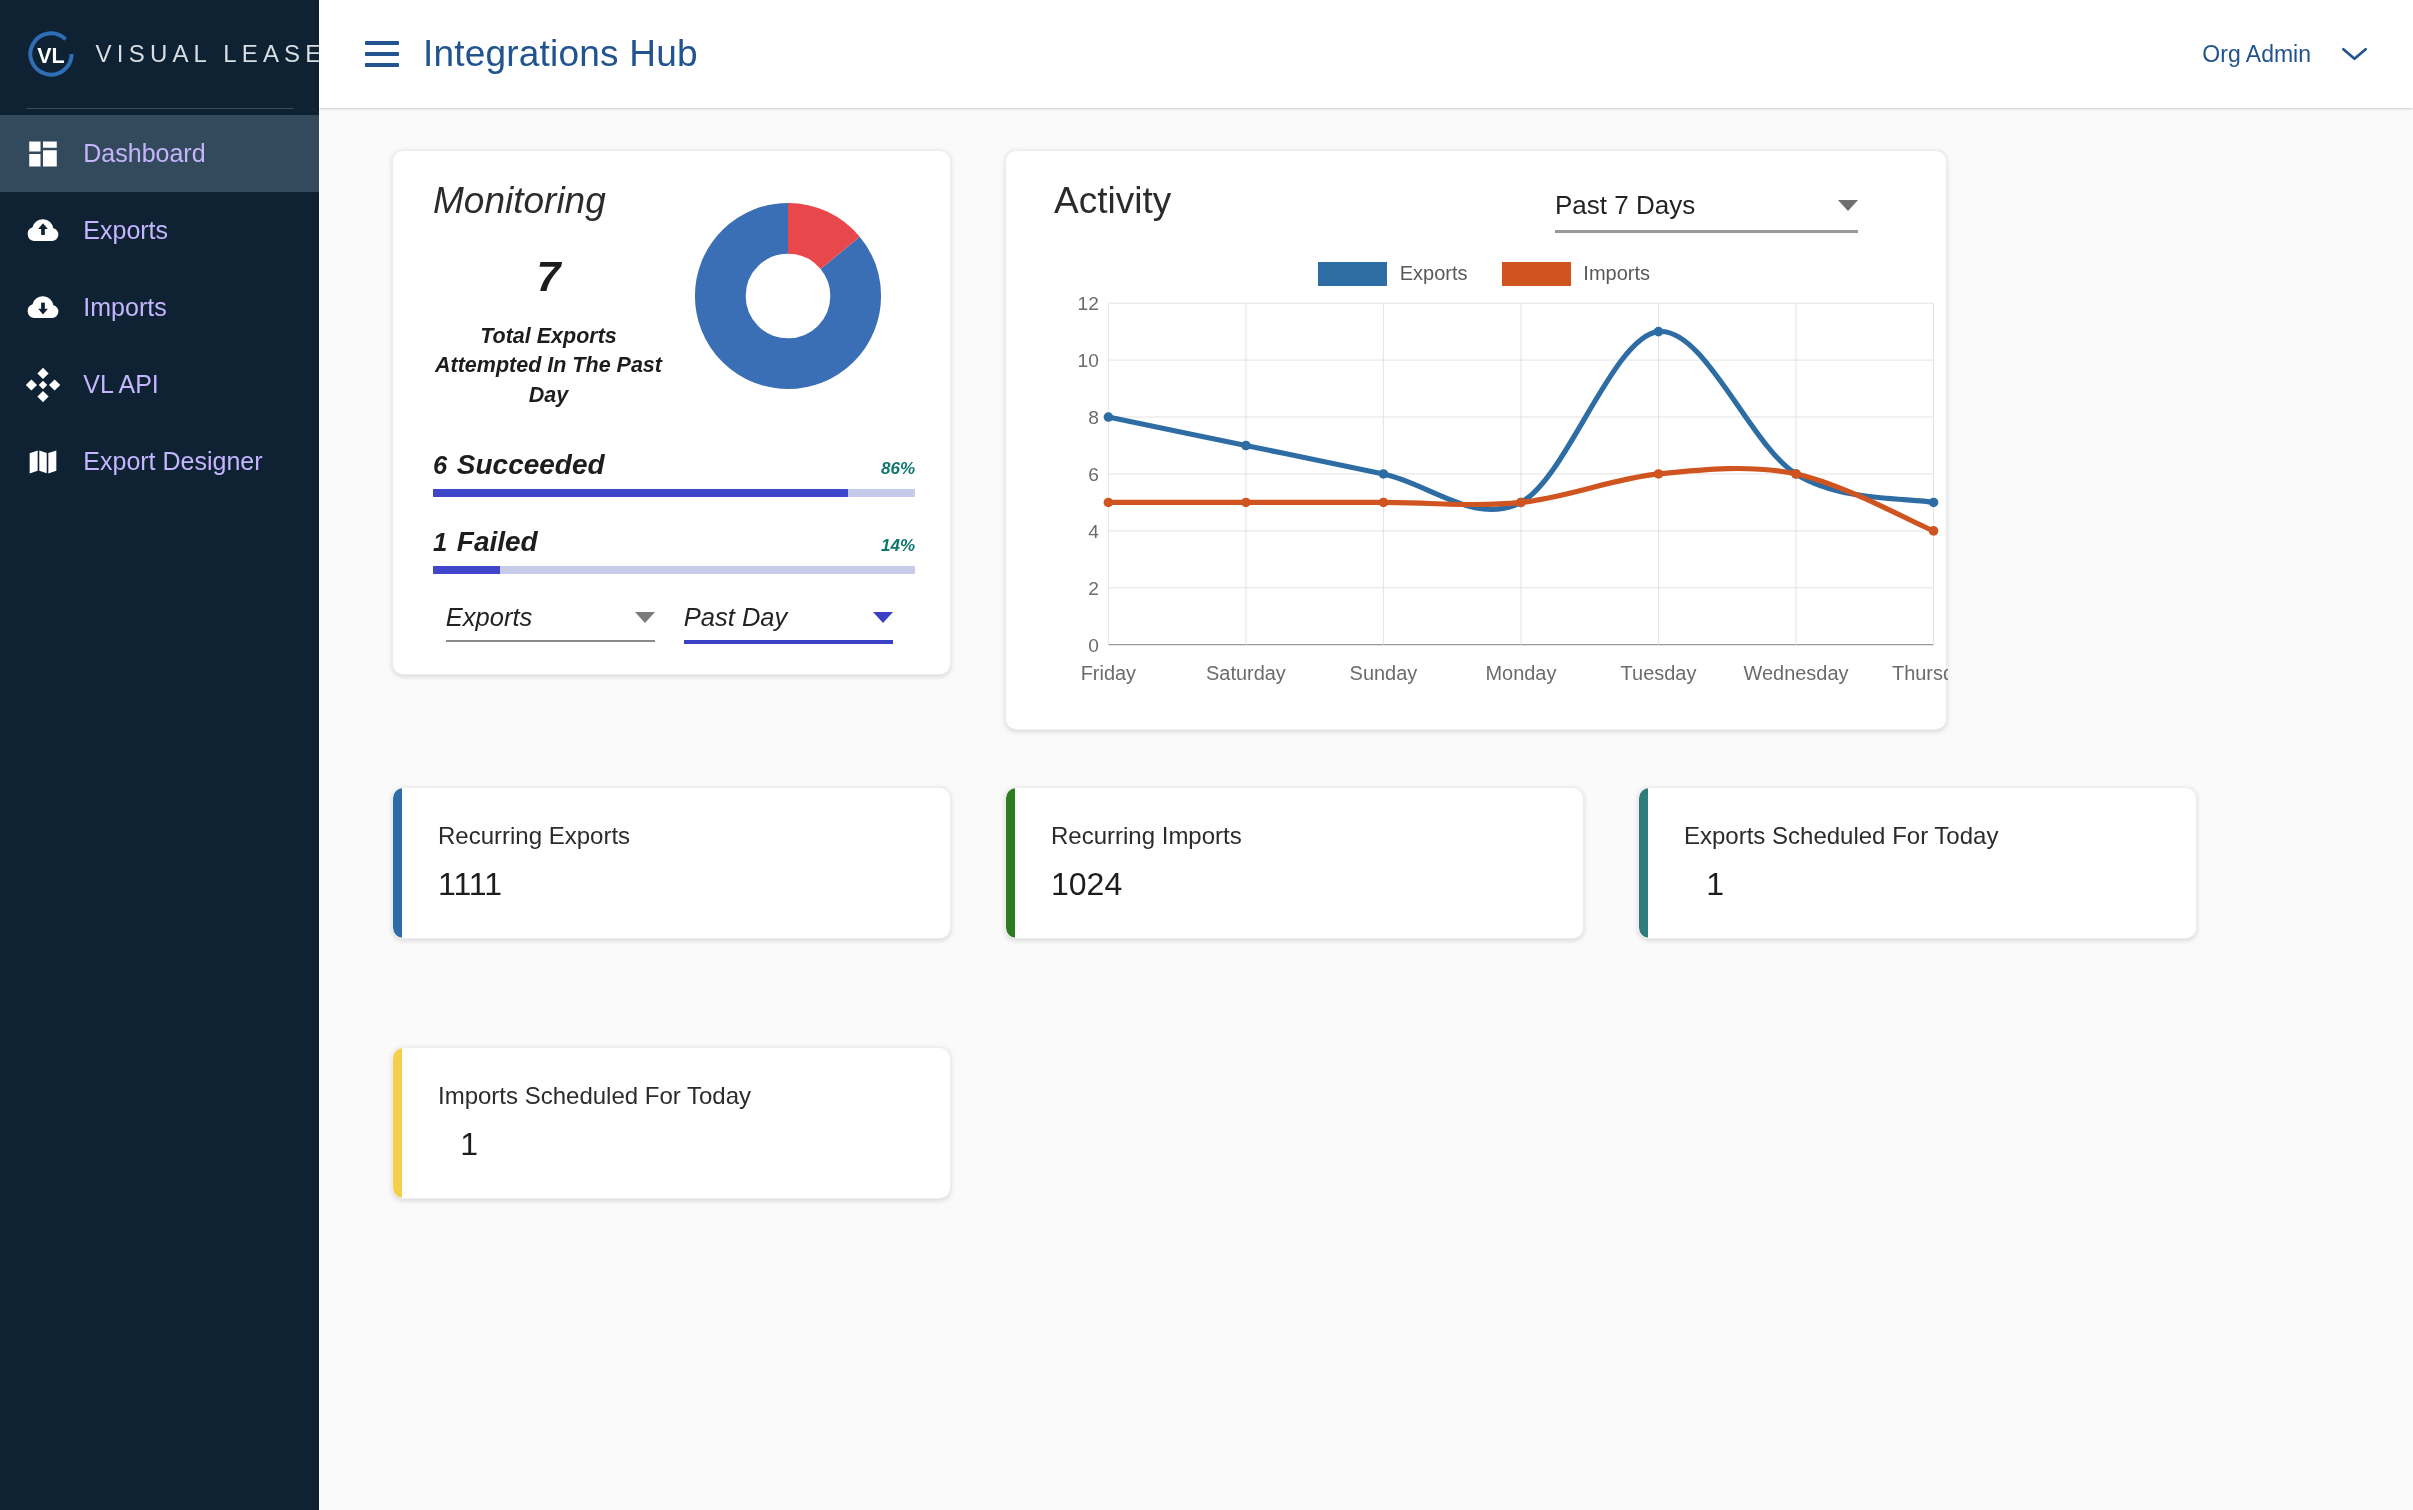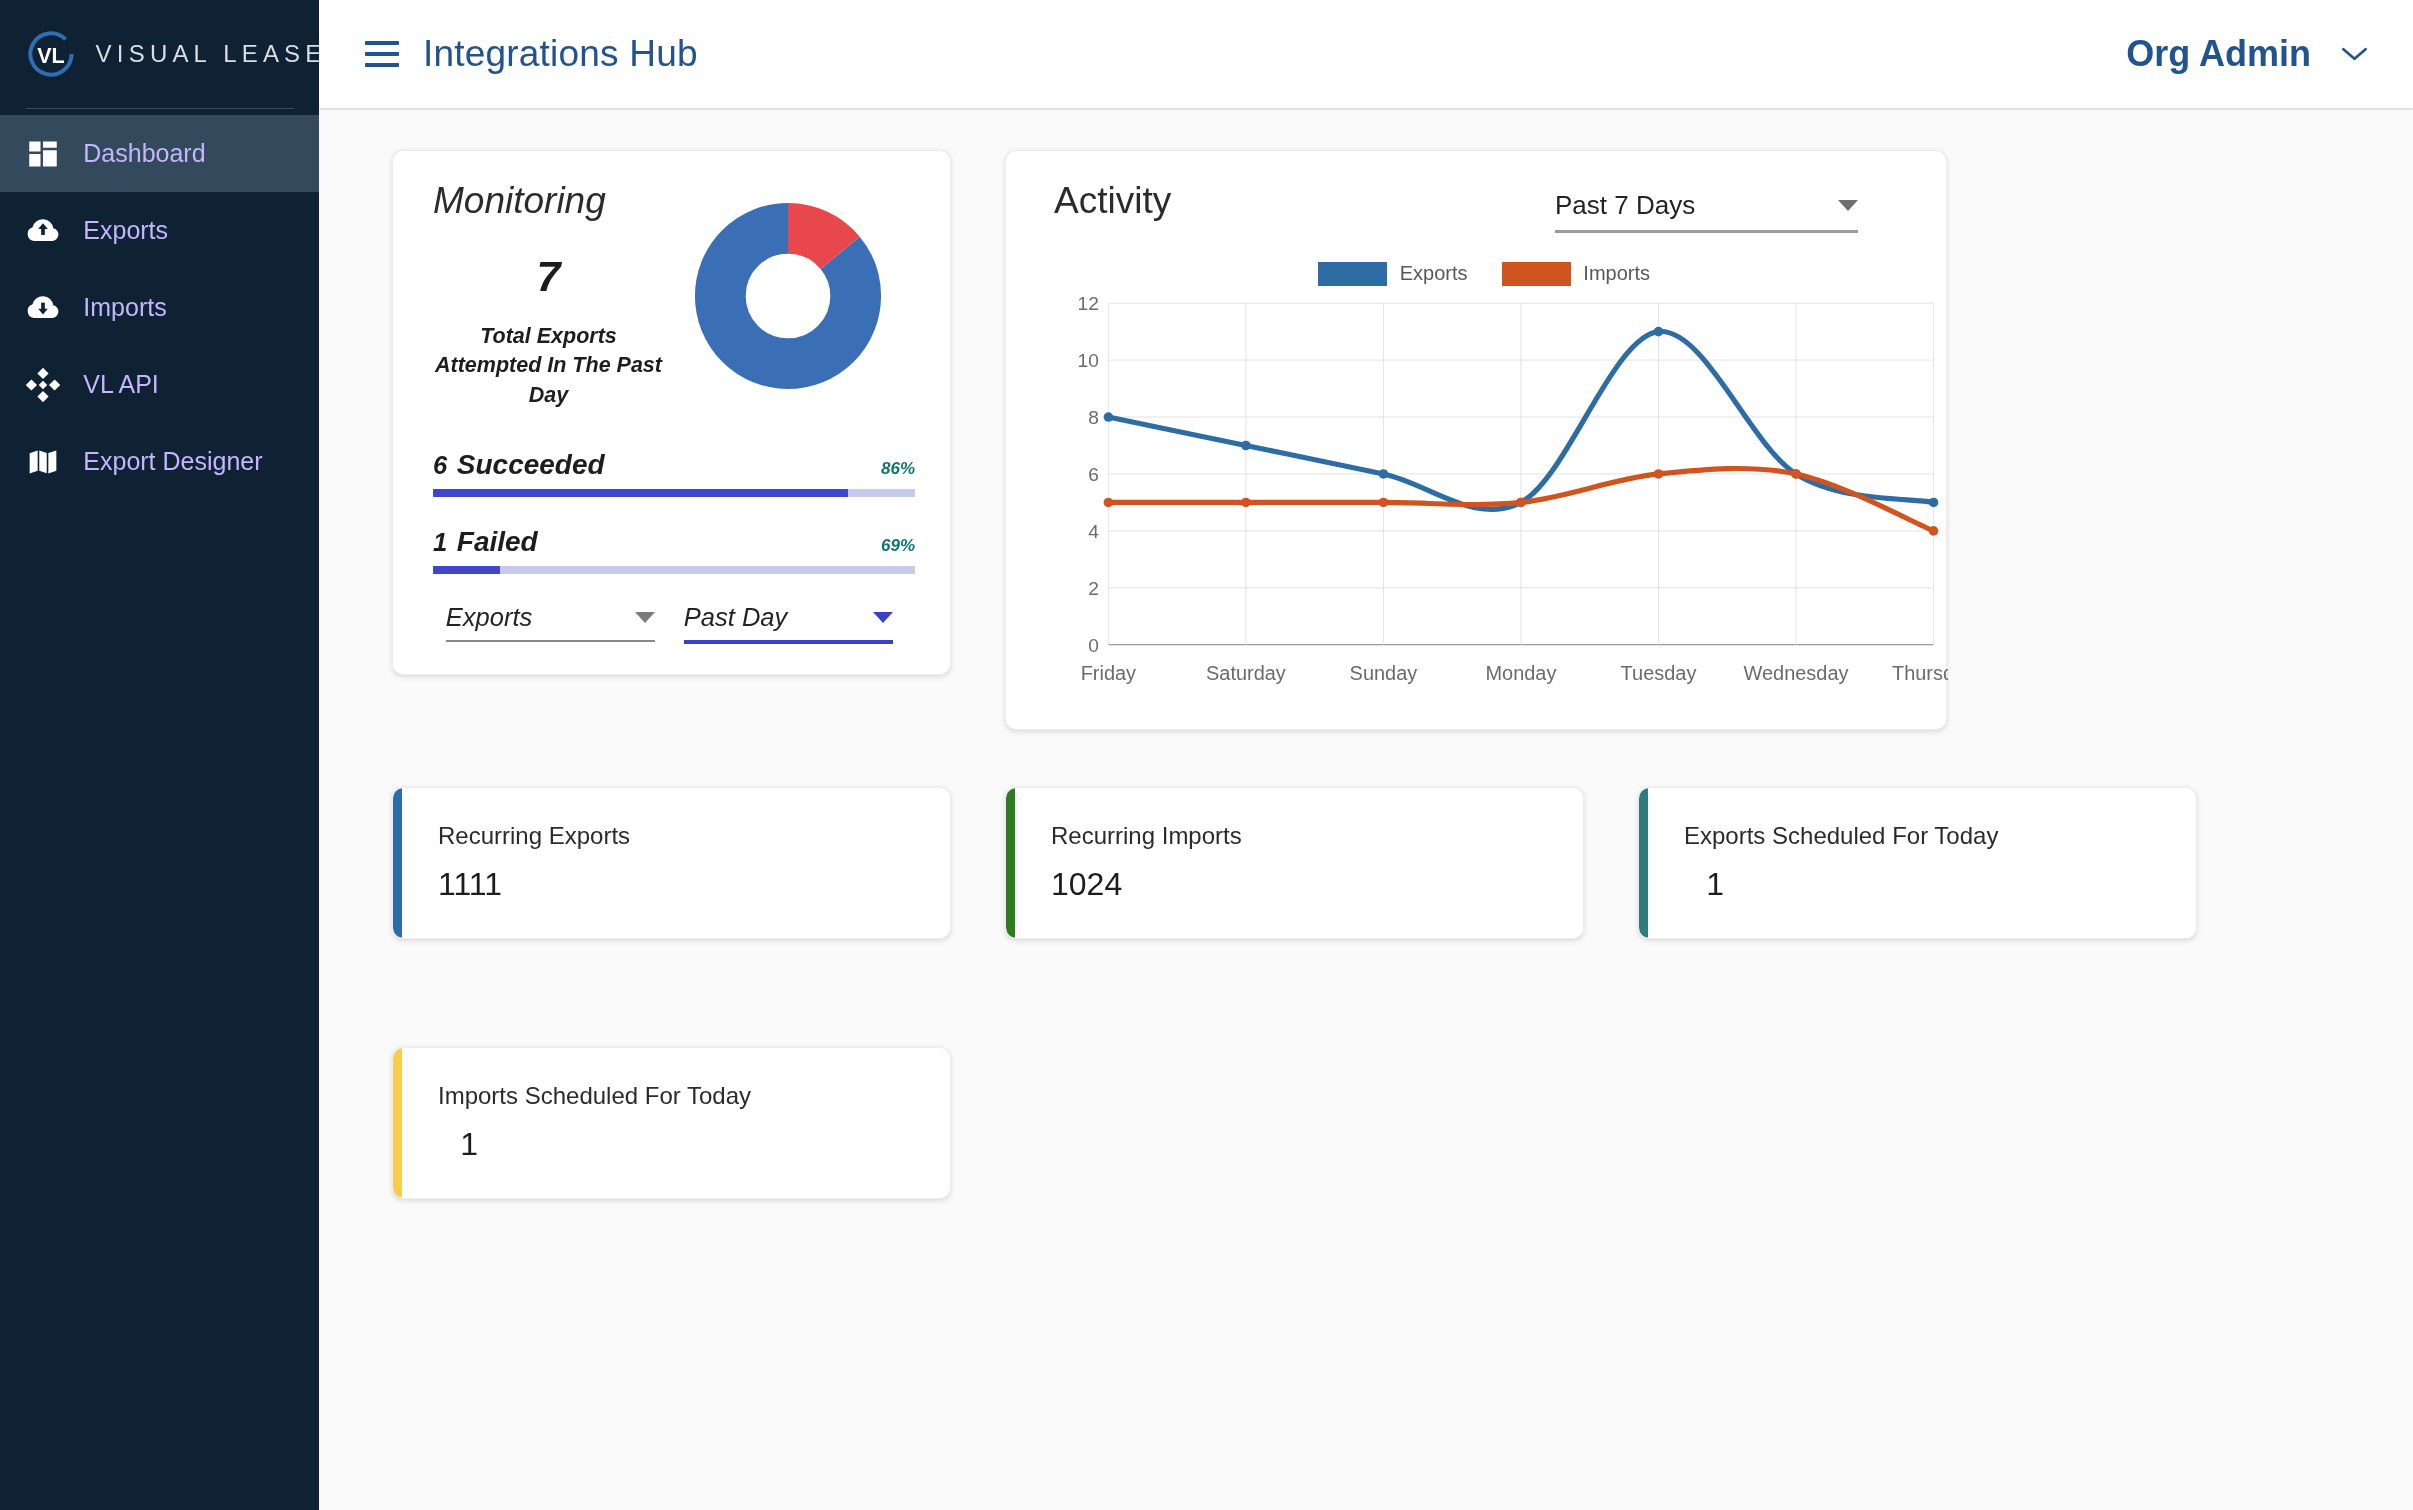--- a/index.html
+++ b/index.html
@@ -47,21 +47,21 @@
     display: flex; align-items: center; justify-content: space-between;
     padding: 0 45px 0 46px;
     box-shadow: 0 0.8px 2.4px rgba(0,0,0,.18);
     position: relative; z-index: 5;
   }
   .topbar-left { display: flex; align-items: center; gap: 24px; }
   .hamburger { width: 34px; height: 25.5px; display: flex; flex-direction: column; justify-content: space-between; cursor: pointer; }
   .hamburger span { display: block; height: 4px; background: #21548f; border-radius: 0.8px; }
   .page-title { font-size: 37px; color: #21548f; font-weight: 400; letter-spacing: 0.2px; }
   .user-menu { display: flex; align-items: center; gap: 30px; cursor: pointer; }
-  .user-name { font-size: 36px; color: #21548f; font-weight: 700; }
+  .user-name { font-size: 23px; color: #21548f; font-weight: 400; }
   .chev { width: 27px; height: 16px; }
   .chev svg { display: block; }
 
   .content { flex: 1; padding: 42px 45px 0 73px; overflow: hidden; }
 
   .row-top { display: flex; gap: 54px; align-items: flex-start; }
 
   .card {
     background: #ffffff; border-radius: 11.2px;
     box-shadow: 0 1.6px 4.8px rgba(0,0,0,.13);
@@ -269,21 +269,21 @@
               <div class="bar-track">
                 <div class="bar-fill" style="width:86%"></div>
               </div>
             </div>
 
             <div class="bar-block">
               <div class="bar-labels">
                 <div>
                   <span class="bar-count">1</span><span class="bar-name">Failed</span>
                 </div>
-                <span class="bar-pct">69%</span>
+                <span class="bar-pct">14%</span>
               </div>
               <div class="bar-track">
                 <div class="bar-fill" style="width:14%"></div>
               </div>
             </div>
           </div>
 
           <div class="selects">
             <div class="select grey">
               <div class="select-inner">

